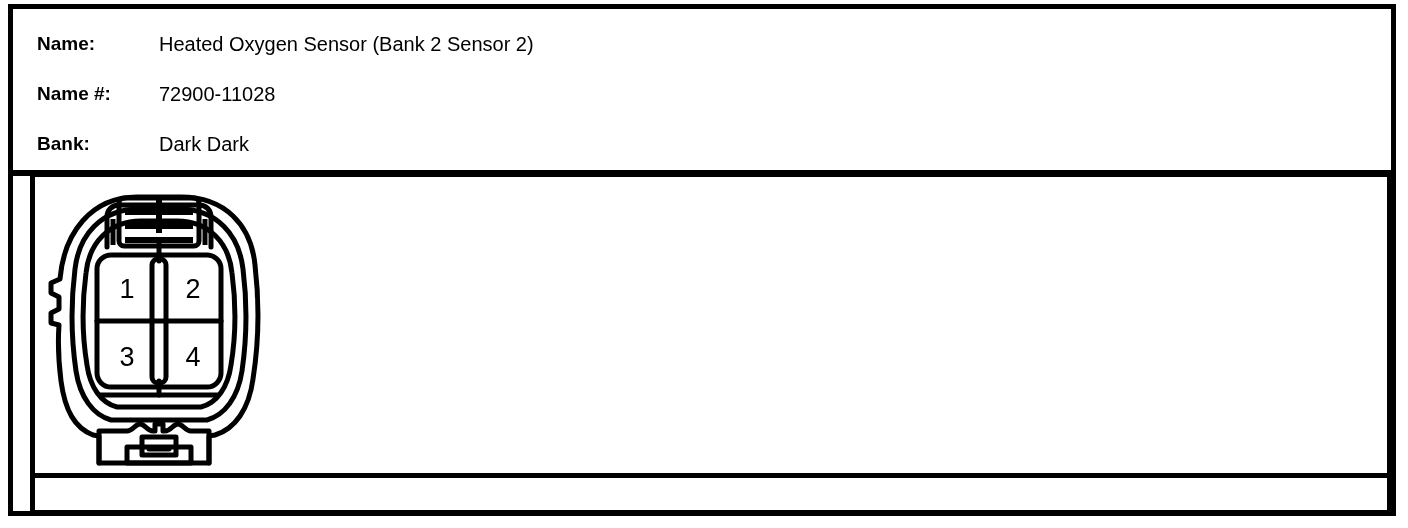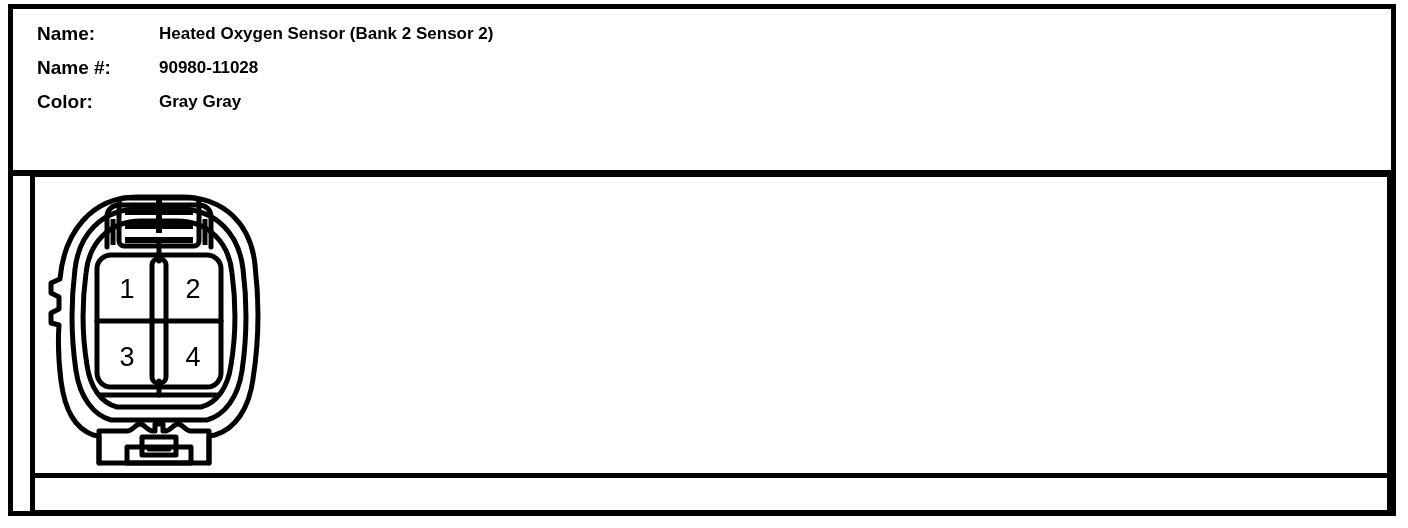--- a/index.html
+++ b/index.html
@@ -45,35 +45,36 @@
     background: #ffffff;
   }
   .spec-rows {
     position: absolute;
     left: 24px;
     top: 8px;
     width: 900px;
   }
   .spec-row {
     display: flex;
-    align-items: center;
+    align-items: flex-start;
     height: 34px;
+    margin-top: 16px;
   }
   .spec-label {
     width: 122px;
     flex: 0 0 122px;
     font-size: 19px;
     font-weight: bold;
     color: #000000;
     letter-spacing: 0px;
     white-space: nowrap;
   }
   .spec-value {
-    font-size: 17px;
-    font-weight: bold;
+    font-size: 20px;
+    font-weight: normal;
     color: #000000;
     white-space: nowrap;
   }
 
   
   .diagram-panel {
     position: absolute;
     left: 30px;
     top: 172px;
     width: 1362px;
@@ -126,26 +127,26 @@
     <div class="spec-rows">
 
       <div class="spec-row">
         <div class="spec-label">Name:</div>
         <div class="spec-value">Heated Oxygen Sensor (Bank 2 Sensor 2)</div>
       </div>
 
 
       <div class="spec-row">
         <div class="spec-label">Name #:</div>
-        <div class="spec-value">90980-11028</div>
+        <div class="spec-value">72900-11028</div>
       </div>
 
       <div class="spec-row">
-        <div class="spec-label">Color:</div>
-        <div class="spec-value">Gray Gray</div>
+        <div class="spec-label">Bank:</div>
+        <div class="spec-value">Dark Dark</div>
       </div>
 
     </div>
   </div>
 
   <div class="diagram-panel">
     <div class="connector-wrap">
       <svg class="connector-svg" viewBox="0 0 240 292" xmlns="http://www.w3.org/2000/svg">
 
         <g fill="none" stroke="#000000" stroke-width="5" stroke-linejoin="round" stroke-linecap="round">

